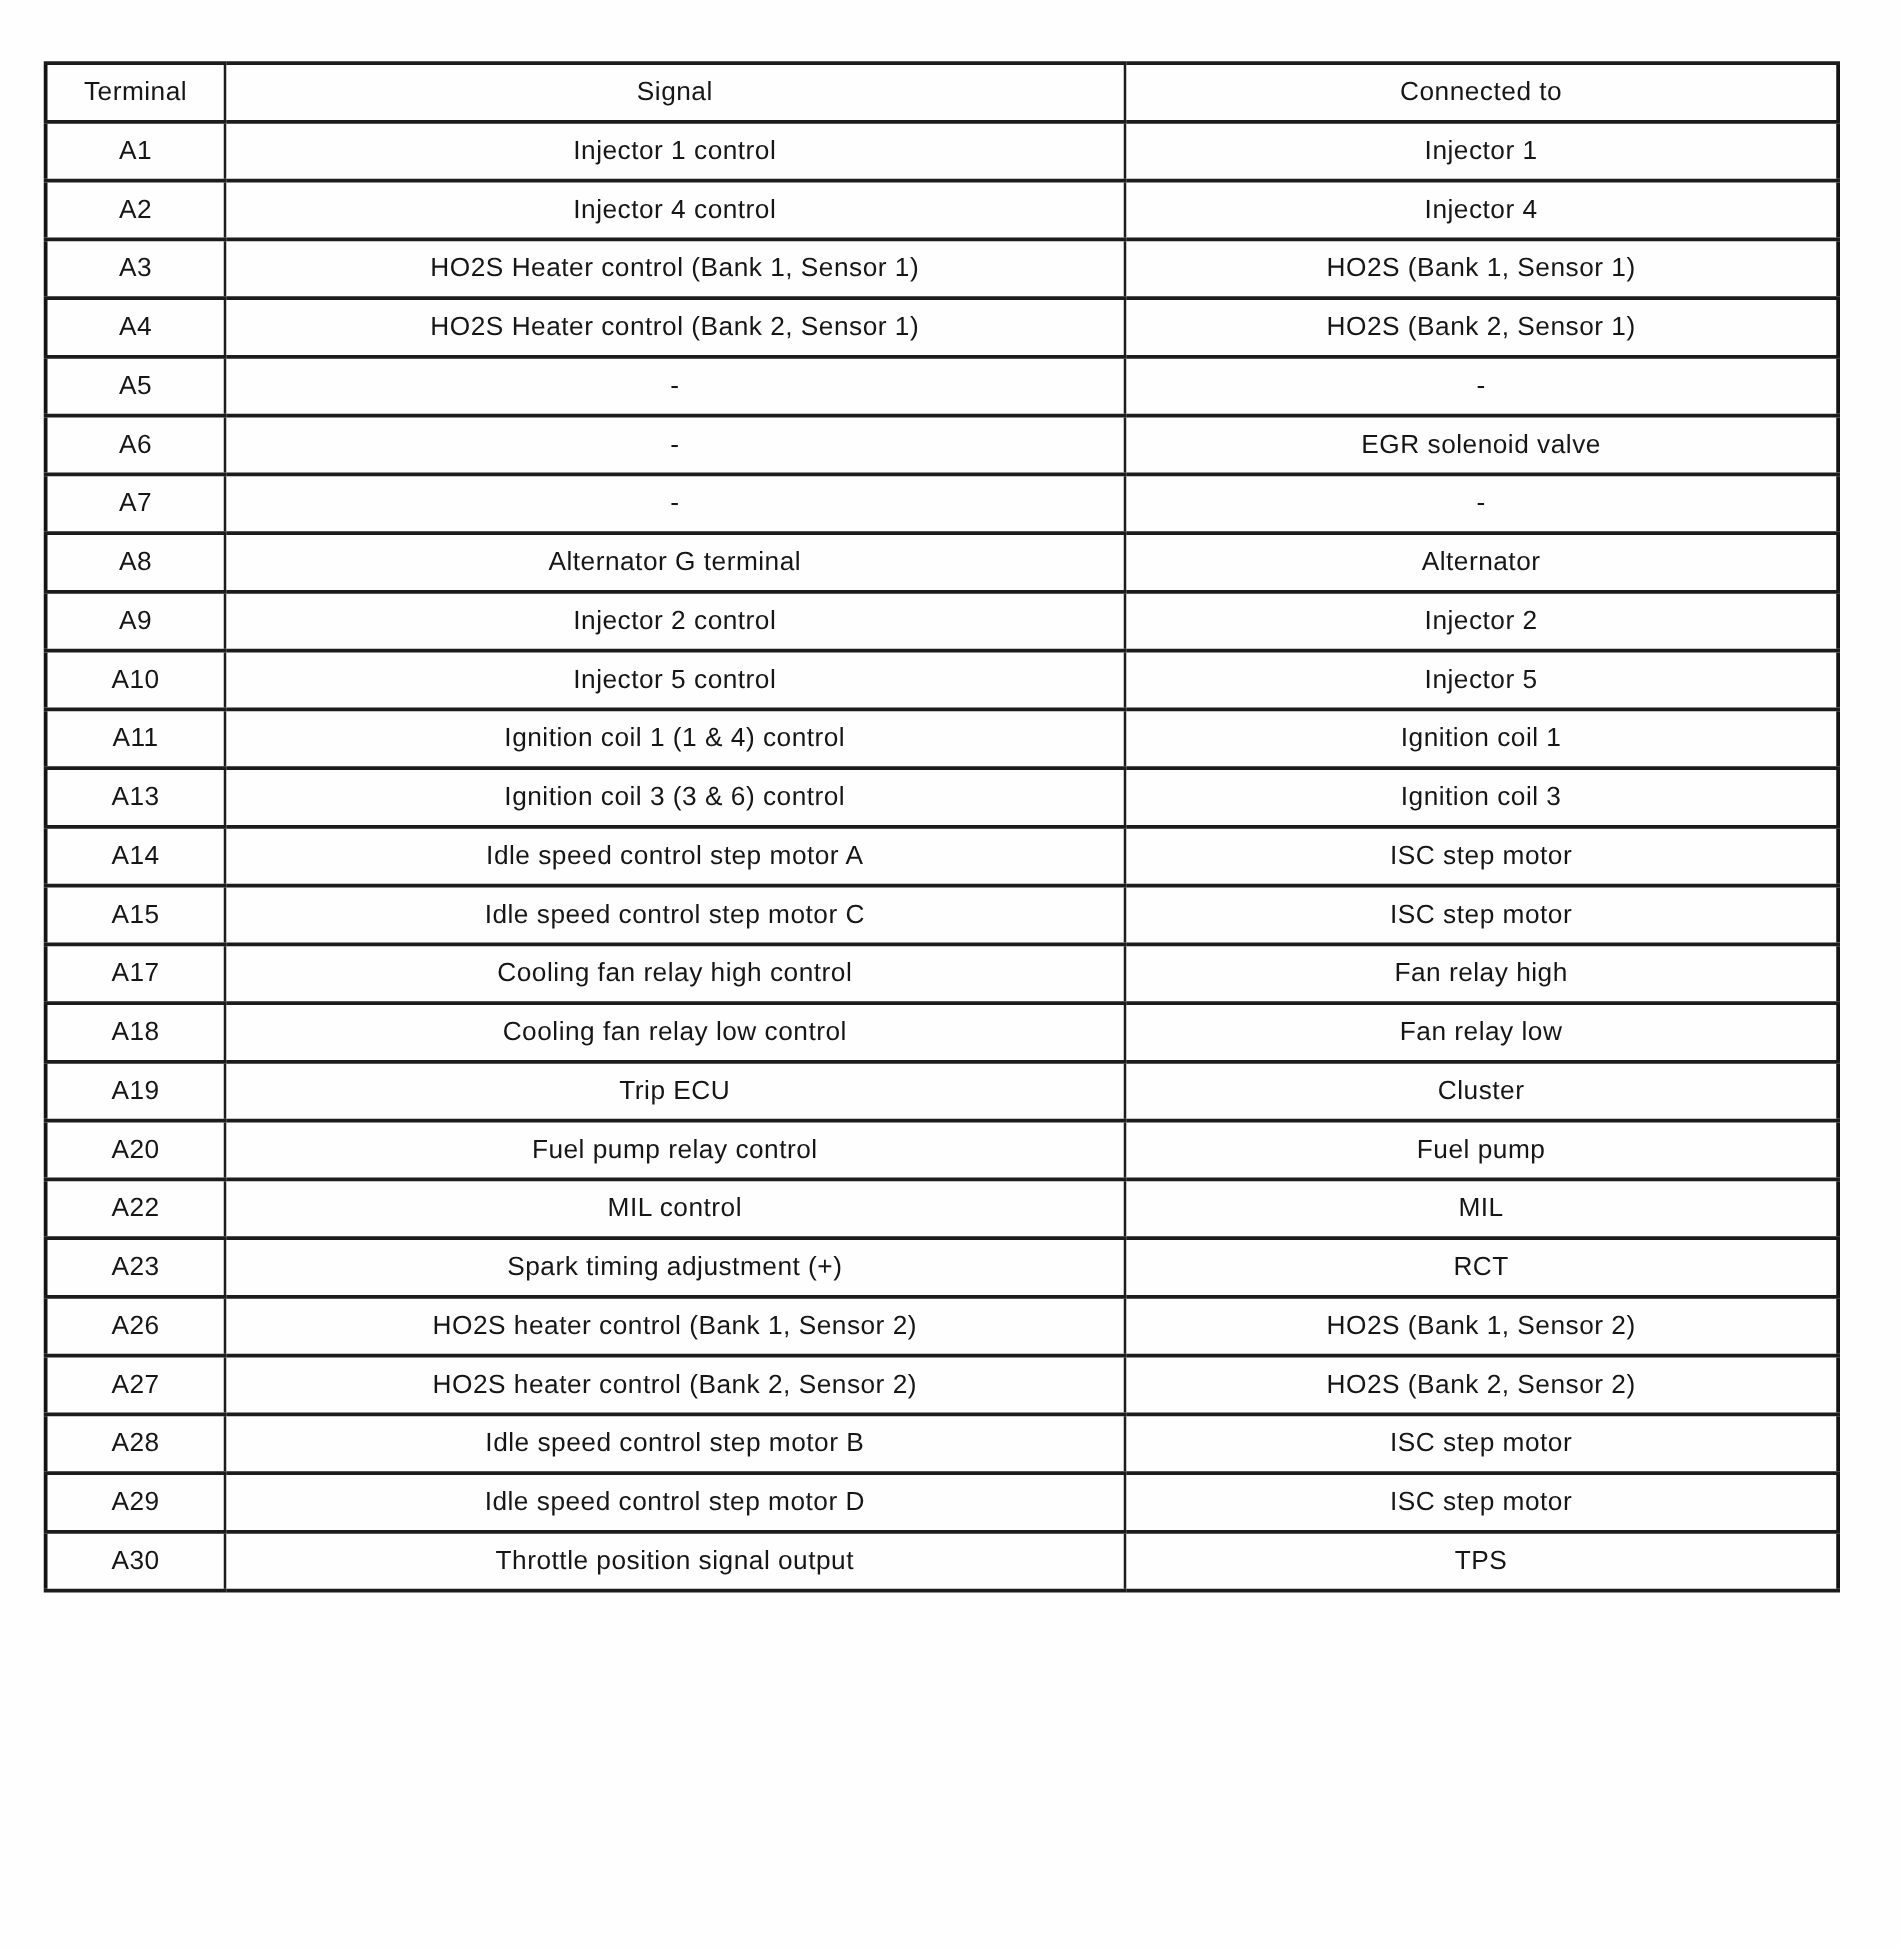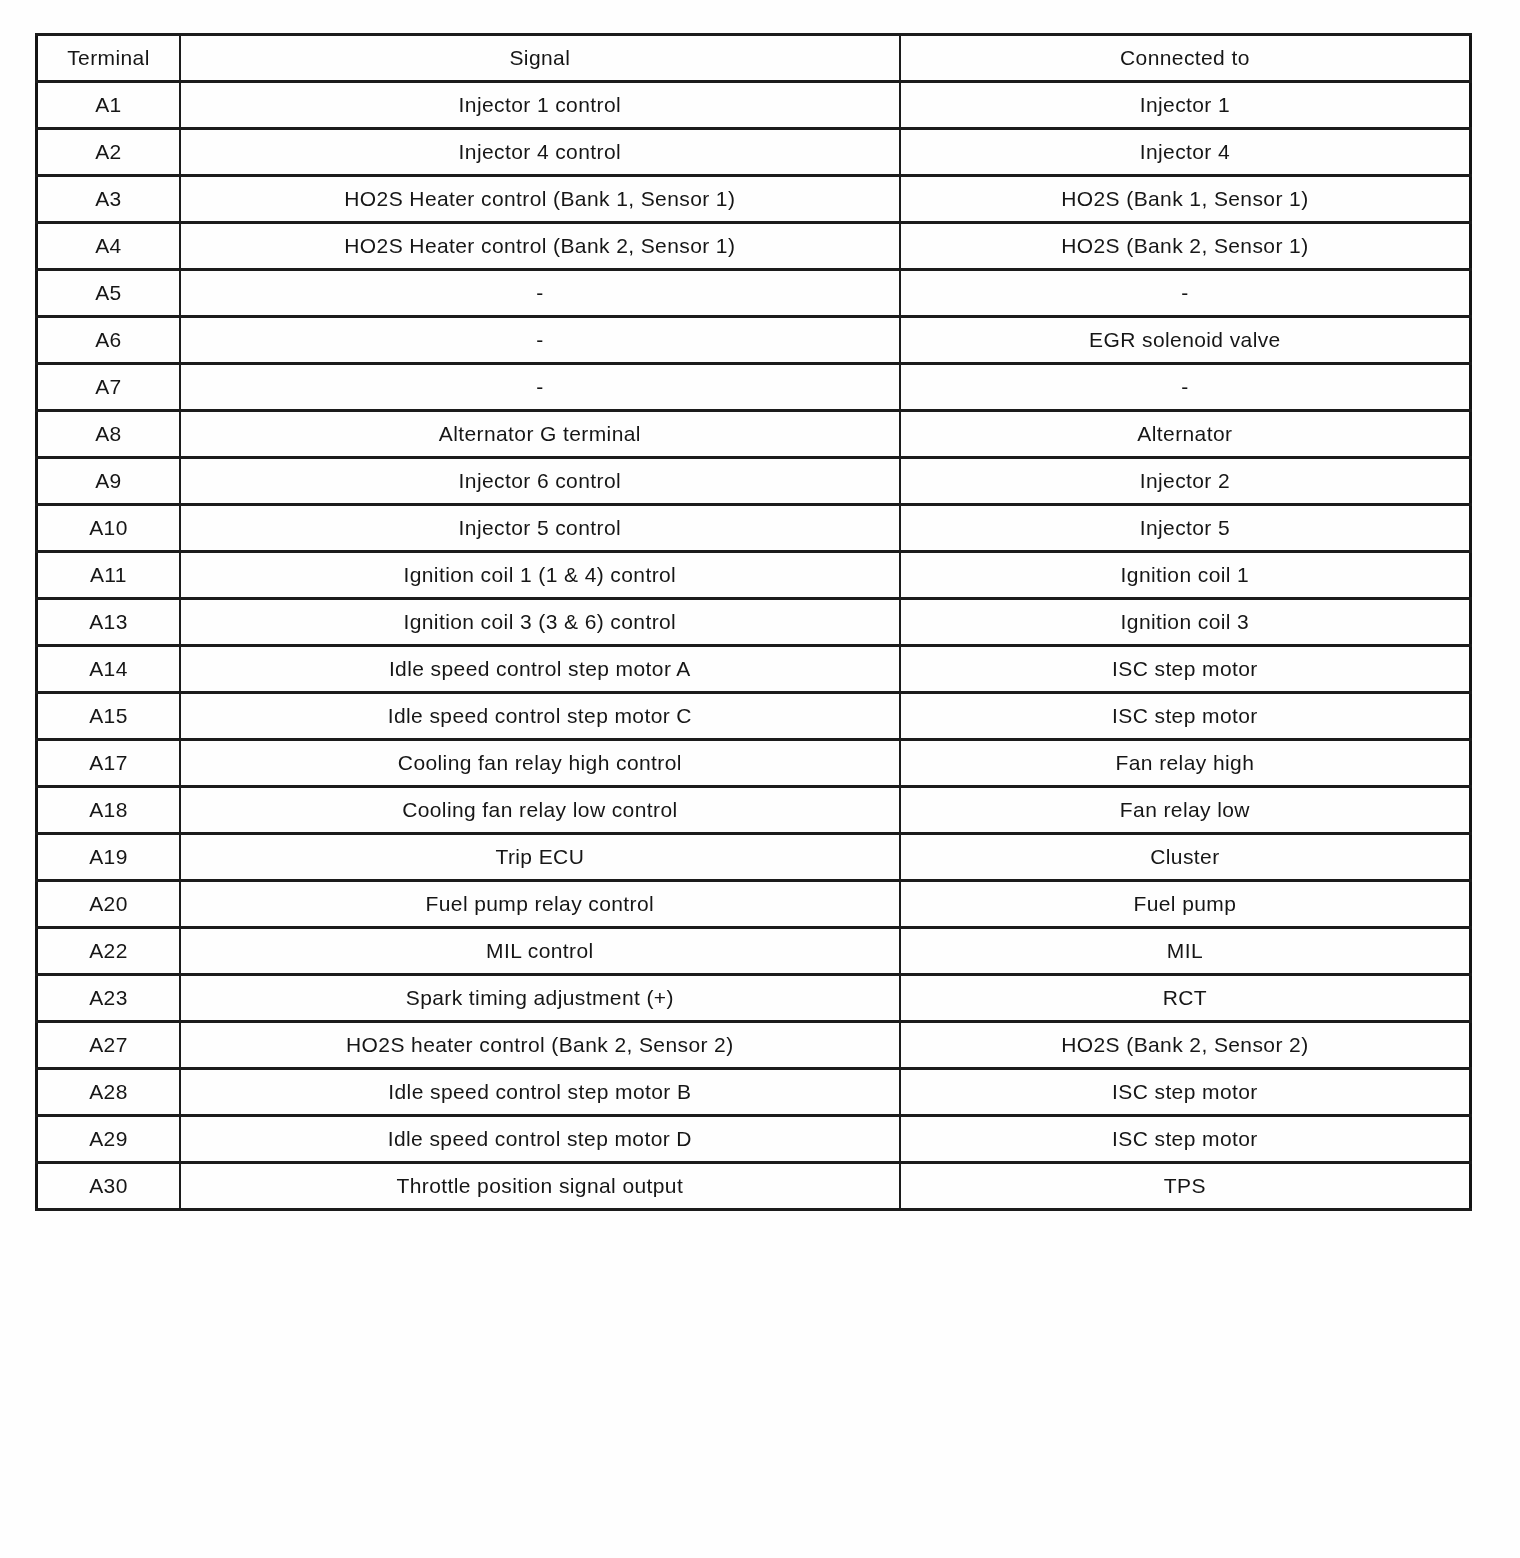--- a/index.html
+++ b/index.html
@@ -13,21 +13,21 @@
   }
   .page {
     position: relative;
     width: 1520px;
     height: 1558px;
     background: #fefefe;
   }
   table.pinout {
     position: absolute;
     left: 35px;
-    top: 33px;
+    top: 49px;
     width: 1437px;
     border-collapse: collapse;
     table-layout: fixed;
     background: #fefefe;
   }
   table.pinout col.c-terminal { width: 10%; }
   table.pinout col.c-signal   { width: 50.2%; }
   table.pinout col.c-connected{ width: 39.8%; }
   table.pinout th, table.pinout td {
     border-top: 3px solid #1c1c1c;
@@ -104,21 +104,21 @@
           <td>-</td>
           <td>-</td>
         </tr>
         <tr>
           <td>A8</td>
           <td>Alternator G terminal</td>
           <td>Alternator</td>
         </tr>
         <tr>
           <td>A9</td>
-          <td>Injector 6 control</td>
+          <td>Injector 2 control</td>
           <td>Injector 2</td>
         </tr>
         <tr>
           <td>A10</td>
           <td>Injector 5 control</td>
           <td>Injector 5</td>
         </tr>
         <tr>
           <td>A11</td>
           <td>Ignition coil 1 (1 &amp; 4) control</td>
@@ -161,20 +161,25 @@
         </tr>
         <tr>
           <td>A22</td>
           <td>MIL control</td>
           <td>MIL</td>
         </tr>
         <tr>
           <td>A23</td>
           <td>Spark timing adjustment (+)</td>
           <td>RCT</td>
+        </tr>
+        <tr>
+          <td>A26</td>
+          <td>HO2S heater control (Bank 1, Sensor 2)</td>
+          <td>HO2S (Bank 1, Sensor 2)</td>
         </tr>
         <tr>
           <td>A27</td>
           <td>HO2S heater control (Bank 2, Sensor 2)</td>
           <td>HO2S (Bank 2, Sensor 2)</td>
         </tr>
         <tr>
           <td>A28</td>
           <td>Idle speed control step motor B</td>
           <td>ISC step motor</td>

